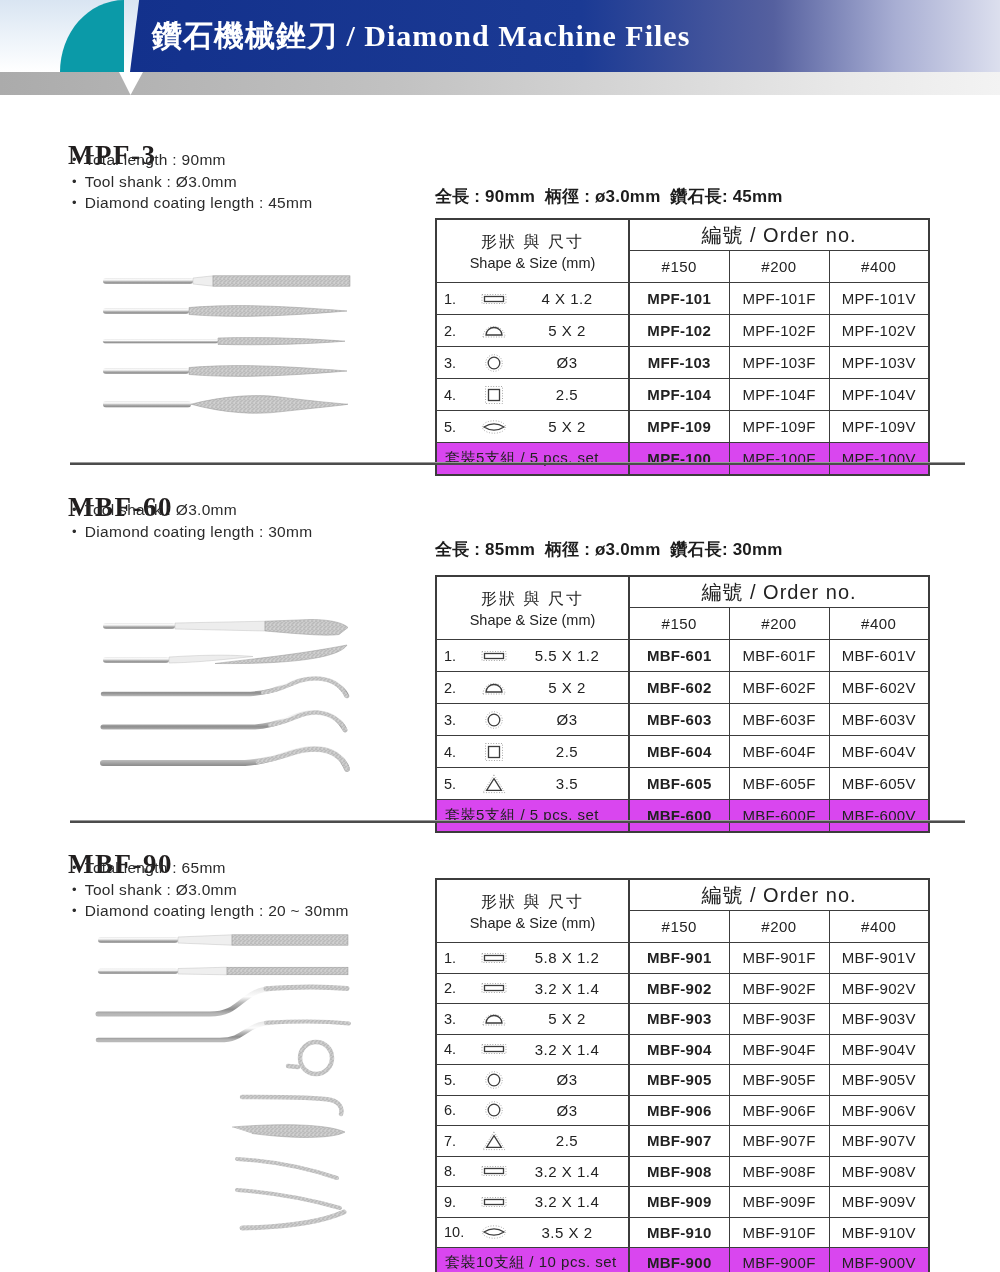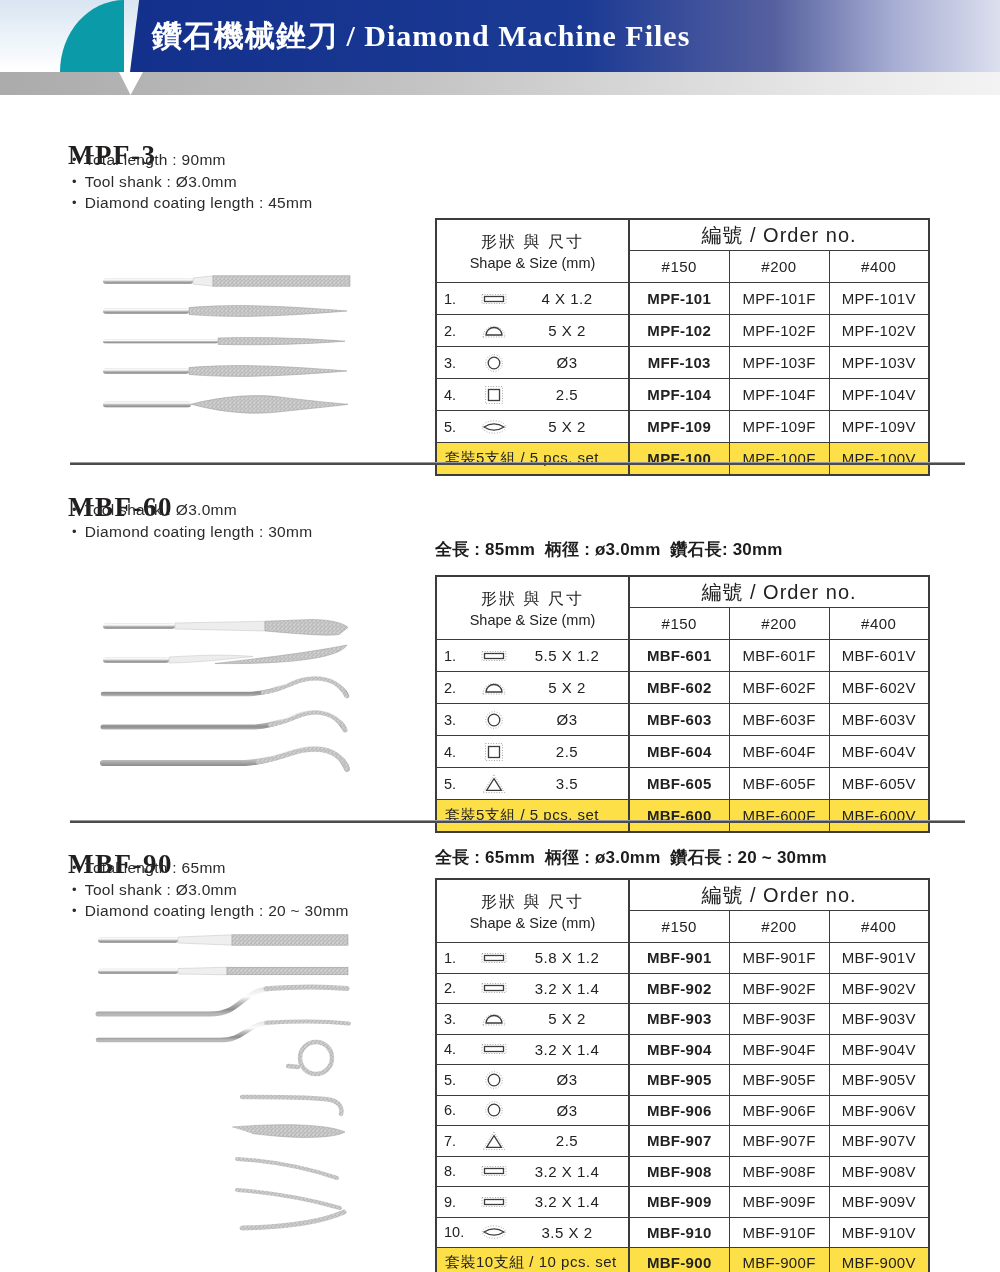--- a/index.html
+++ b/index.html
@@ -44,21 +44,21 @@
   th.order-h{font-size:20px;height:28px;letter-spacing:1px;}
   th.grit{font-size:15px;height:29px;letter-spacing:0.5px;}
   td.ord{font-size:15px;text-align:center;letter-spacing:0.3px;color:#222;}
   td.ord.b{font-weight:bold;}
   .bl2{border-left-width:2px !important;}
   td.shape-cell{padding:0;}
   .sc{display:flex;align-items:center;height:100%;}
   .sc .no{width:30px;padding-left:7px;font-size:14.5px;color:#222;}
   .sc .gl{width:40px;text-align:center;line-height:0;}
   .sc .sz{flex:1;text-align:center;font-size:15px;color:#222;letter-spacing:0.5px;padding-right:8px;}
-  tr.set{background:#fde047;margin-top:12px;}
+  tr.set{background:#d946ef;margin-top:12px;}
   tr.set td.lab{font-size:15px;padding-left:8px;letter-spacing:0.5px;color:#222;}
   tr.body-row td{height:29px;}
   table.t2 tr.body-row td{height:27.5px;}
 </style>
 </head>
 <body>
 
 <div class="page">
 
   <svg width="0" height="0" style="position:absolute" aria-hidden="true">
@@ -87,20 +87,21 @@
   </div>
   <div class="graybar"></div>
   <div class="notch"></div>
 
   <h2 class="sec-title" style="top:118px">MPF-3</h2>
   <ul class="bullets" style="top:150px">
       <li>Total length : 90mm</li>
       <li>Tool shank : Ø3.0mm</li>
       <li>Diamond coating length : 45mm</li>
     </ul>
+  <div class="spec" style="left:435px;top:185px">全長 : 90mm  柄徑 : ø3.0mm  鑽石長: 45mm</div>
   <table class="order" style="left:435px;top:218px">
       <colgroup>
         <col style="width:193px">
         <col style="width:100px">
         <col style="width:100px">
         <col style="width:100px">
       </colgroup>
       <thead>
         <tr>
           <th class="shape-h" rowspan="2">
@@ -346,21 +347,20 @@
     </svg>
   </div>
 
   <div class="divider" style="top:820px"></div>
   <h2 class="sec-title" style="top:827px">MBF-90</h2>
   <ul class="bullets" style="top:858px">
       <li>Total length : 65mm</li>
       <li>Tool shank : Ø3.0mm</li>
       <li>Diamond coating length : 20 ~ 30mm</li>
     </ul>
-  <div class="spec" style="left:435px;top:846px">全長 : 65mm  柄徑 : ø3.0mm  鑽石長 : 20 ~ 30mm</div>
   <table class="order t2" style="left:435px;top:878px">
       <colgroup>
         <col style="width:193px">
         <col style="width:100px">
         <col style="width:100px">
         <col style="width:100px">
       </colgroup>
       <thead>
         <tr>
           <th class="shape-h" rowspan="2">

